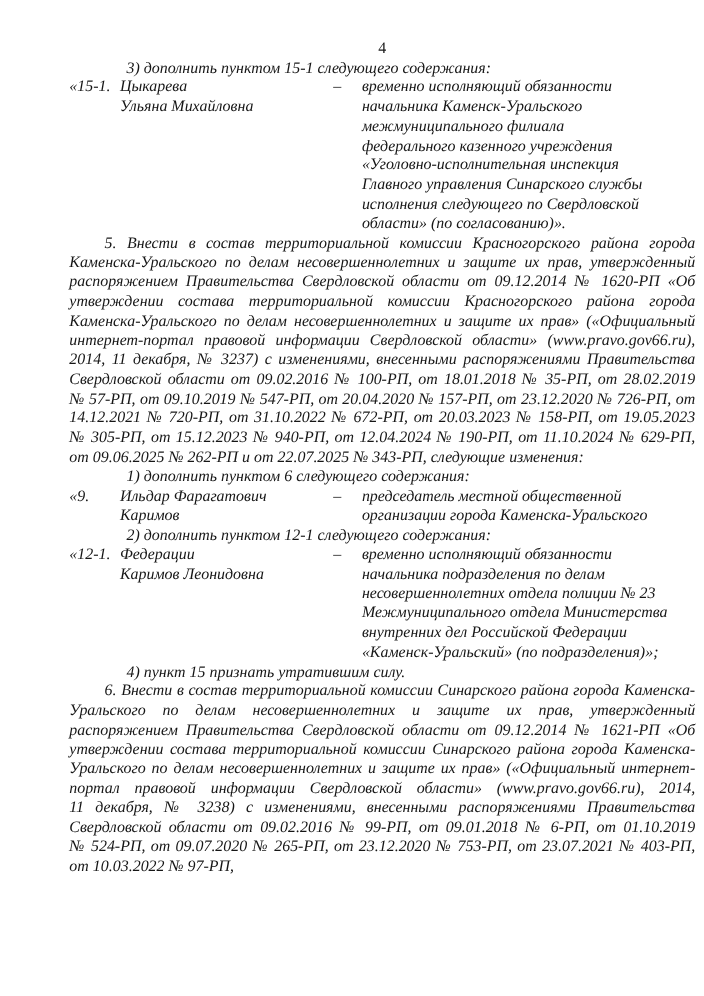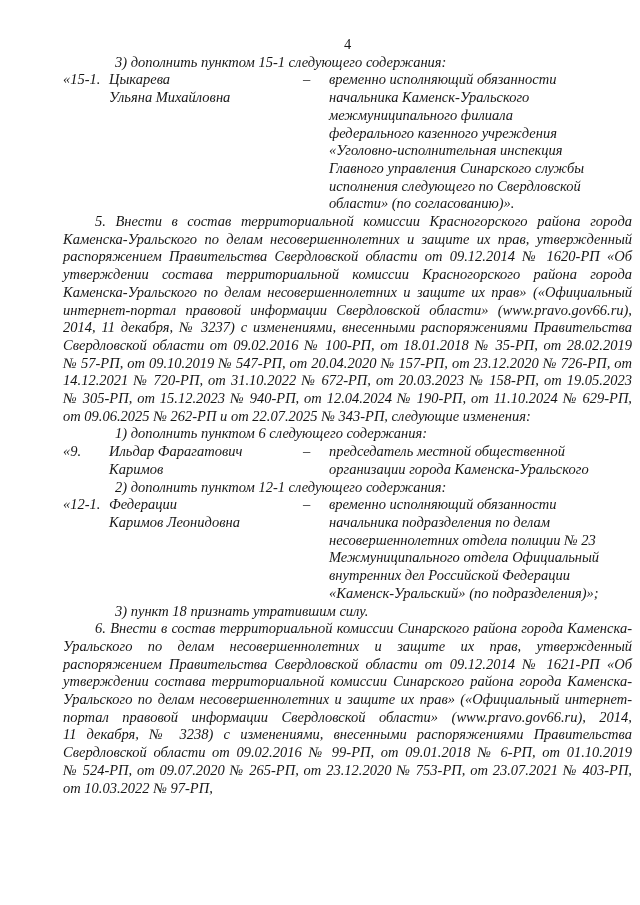--- a/index.html
+++ b/index.html
@@ -93,24 +93,24 @@
       <div class="cell">«12-1.</div>
       <div class="cell">
         <div class="line">Федерации</div>
         <div class="line">Каримов Леонидовна</div>
       </div>
       <div class="cell">–</div>
       <div class="cell">
         <div class="line">временно исполняющий обязанности</div>
         <div class="line">начальника подразделения по делам</div>
         <div class="line">несовершеннолетних отдела полиции №&nbsp;23</div>
-        <div class="line">Межмуниципального отдела Официальный</div>
+        <div class="line">Межмуниципального отдела Министерства</div>
         <div class="line">внутренних дел Российской Федерации</div>
         <div class="line">«Каменск-Уральский» (по подразделения)»;</div>
       </div>
     </div>
 
-    <div class="para indent-sub">3) пункт 18 признать утратившим силу.</div>
+    <div class="para indent-sub">4) пункт 15 признать утратившим силу.</div>
 
     <div class="para indent-sec">6. Внести в состав территориальной комиссии Синарского района города Каменска-Уральского по делам несовершеннолетних и защите их прав, утвержденный распоряжением Правительства Свердловской области от 09.12.2014 №&nbsp;1621-РП «Об утверждении состава территориальной комиссии Синарского района города Каменска-Уральского по делам несовершеннолетних и защите их прав» («Официальный интернет-портал правовой информации Свердловской области» (www.pravo.gov66.ru), 2014, 11&nbsp;декабря, №&nbsp;3238) с&nbsp;изменениями, внесенными распоряжениями Правительства Свердловской области от 09.02.2016 №&nbsp;99-РП, от 09.01.2018 №&nbsp;6-РП, от 01.10.2019 №&nbsp;524-РП, от 09.07.2020 №&nbsp;265-РП, от 23.12.2020 №&nbsp;753-РП, от 23.07.2021 №&nbsp;403-РП, от 10.03.2022 №&nbsp;97-РП,</div>
 
   </div>
 </div>
 
 </body></html>

